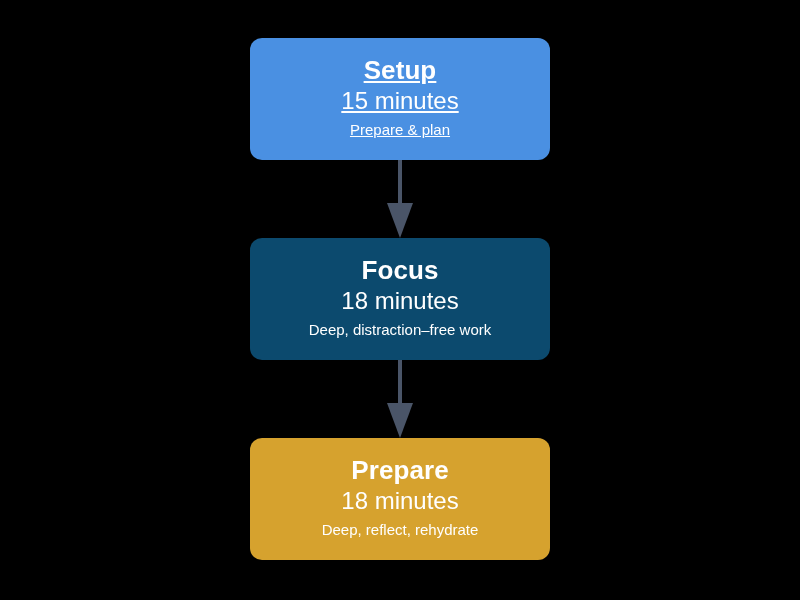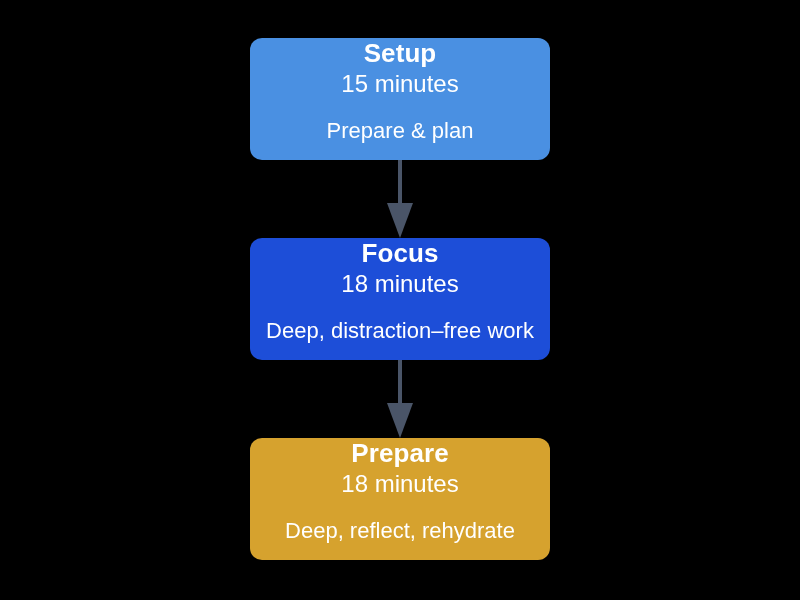--- a/index.html
+++ b/index.html
@@ -38,58 +38,58 @@
     letter-spacing: 0.1px;
     margin: 0 0 4px 0;
   }
   .node-duration {
     font-size: 24px;
     font-weight: normal;
     line-height: 1.1;
     margin: 0 0 5px 0;
   }
   .node-desc {
-    font-size: 22px;
+    font-size: 15px;
     font-weight: normal;
     line-height: 1.1;
-    margin: 16px;
+    margin: 3px;
     white-space: nowrap;
   }
   .connector {
     position: absolute;
     left: 0;
     width: 800px;
     height: 78px;
     pointer-events: none;
   }
   .connector svg {
     display: block;
     width: 800px;
     height: 78px;
   }
 </style>
 </head>
 <body>
 
 <div id="canvas">
 
-  <div class="node" id="node-setup" style="top:38px;background:#4a90e2;">
+  <div class="node" id="node-setup" style="top:38px;background:#4a90e2;text-decoration:underline;">
     <div class="node-title">Setup</div>
     <div class="node-duration">15 minutes</div>
     <div class="node-desc">Prepare &amp; plan</div>
   </div>
 
   <div class="connector" id="connector-1" style="top:160px;">
     <svg viewBox="0 0 800 78" xmlns="http://www.w3.org/2000/svg" aria-hidden="true">
       <rect x="398" y="0" width="4" height="45" fill="#4a5568"></rect>
       <polygon points="387,43 413,43 400,78" fill="#4a5568"></polygon>
     </svg>
   </div>
 
-  <div class="node" id="node-focus" style="top:238px;background:#1d4ed8;text-align:right;">
+  <div class="node" id="node-focus" style="top:238px;background:#0c4a6e;text-align:right;">
     <div class="node-title">Focus</div>
     <div class="node-duration">18 minutes</div>
     <div class="node-desc">Deep, distraction–free work</div>
   </div>
 
   <div class="connector" id="connector-2" style="top:360px;">
     <svg viewBox="0 0 800 78" xmlns="http://www.w3.org/2000/svg" aria-hidden="true">
       <rect x="398" y="0" width="4" height="45" fill="#4a5568"></rect>
       <polygon points="387,43 413,43 400,78" fill="#4a5568"></polygon>
     </svg>

